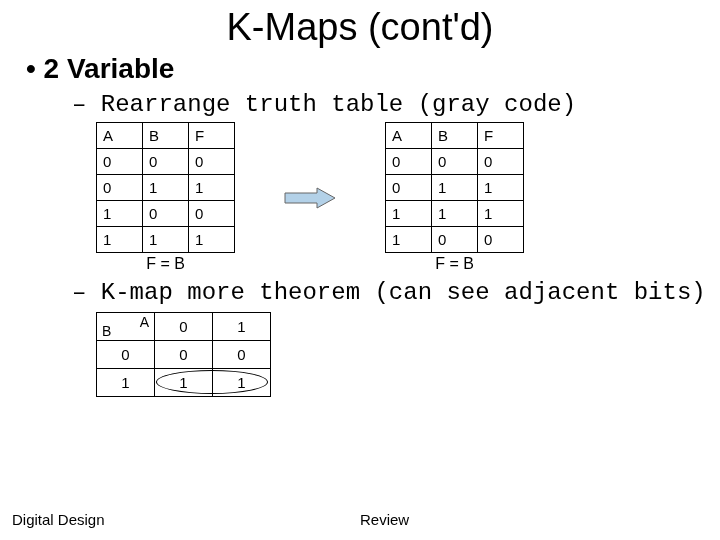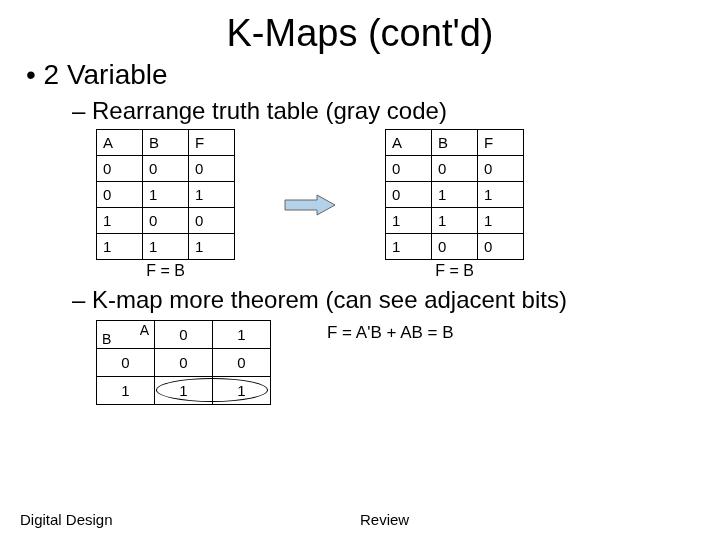--- a/index.html
+++ b/index.html
@@ -9,33 +9,35 @@
     height: 540px;
     background: #fff;
     font-family: "Comic Sans MS", cursive, sans-serif;
     color: #000;
     position: relative;
     overflow: hidden;
   }
   .title {
     text-align: center;
     font-size: 38px;
-    margin-top: 12px;
+    margin-top: 6px;
     margin-bottom: 8px;
   }
   .bullet1 {
     font-size: 28px;
     margin-left: 26px;
     margin-top: -4px;
+    font-weight: bold;
   }
   .bullet1::before { content: "• "; }
   .bullet2 {
     font-size: 24px;
     margin-left: 72px;
     margin-top: 6px;
+    font-family: Liberation Mono, monospace;
   }
   .bullet2::before { content: "– "; }
   .tables-row {
     display: flex;
     align-items: center;
     margin-left: 96px;
     margin-top: 4px;
     gap: 48px;
   }
   .truth-block { text-align: center; }
@@ -105,21 +107,21 @@
     padding-top: 2px;
   }
   .footer {
     position: absolute;
     bottom: 12px;
     left: 0;
     right: 0;
     display: flex;
     font-family: Arial, sans-serif;
     font-size: 15px;
-    padding: 0 20px;
+    padding: 0 12px;
   }
   .footer .l { flex: 1; text-align: left; }
   .footer .c { flex: 1; text-align: left; }
   .footer .r { flex: 1; text-align: right; }
 </style>
 </head>
 <body>
 
 <div class="title">K-Maps (cont'd)</div>
 
@@ -226,20 +228,19 @@
         <td>1</td>
         <td>1</td>
         <td>1</td>
       </tr>
     </tbody>
       </table>
     <div class="kmap-oval" style="left:60px; top:58px; width:112px; height:24px;"></div>
   </div>
 
   <div class="ktext">
-    <div style="margin-bottom:8px;">F = A'B + AB  = B</div>
   </div>
 </div>
 
 <div class="footer">
   <div class="l">Digital Design</div>
   <div class="c">Review</div>
 </div>
 
 </body></html>

